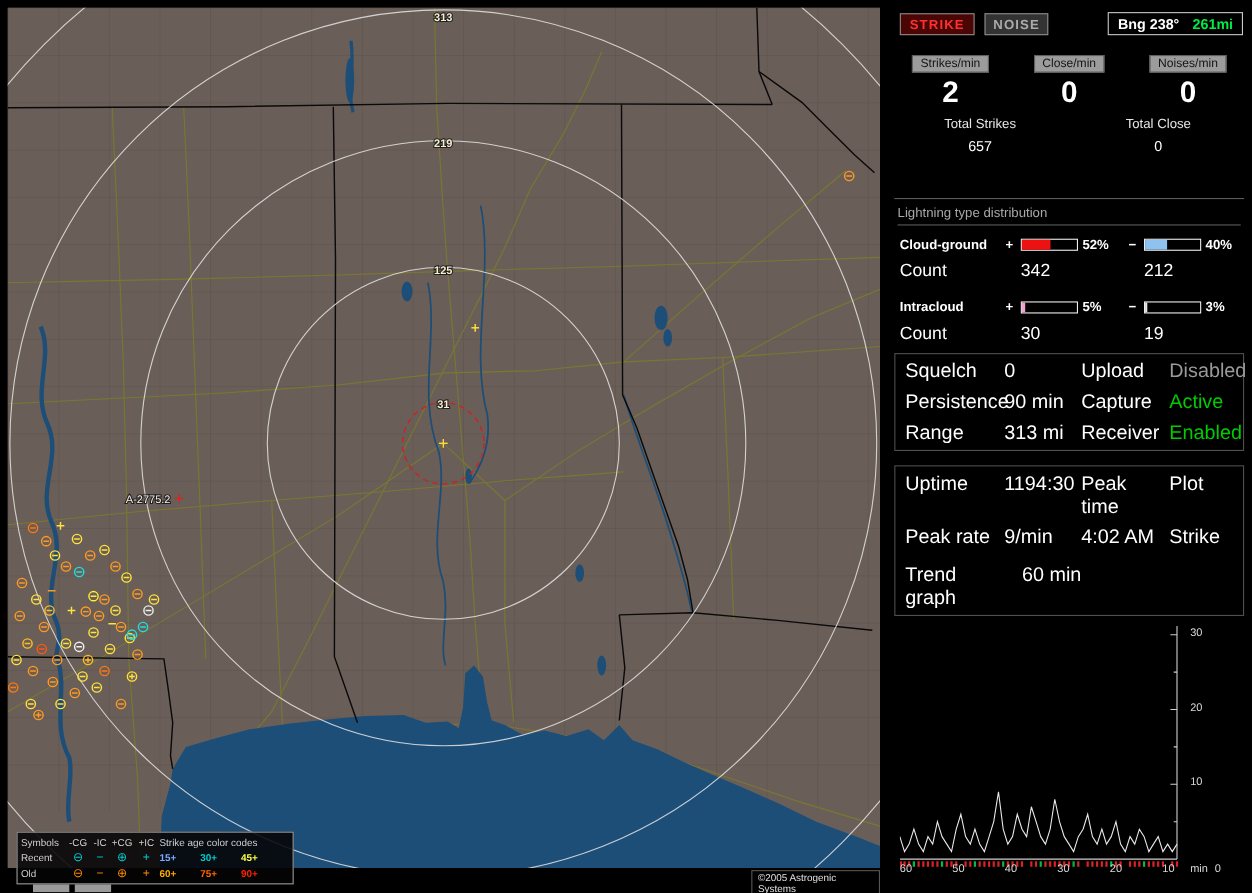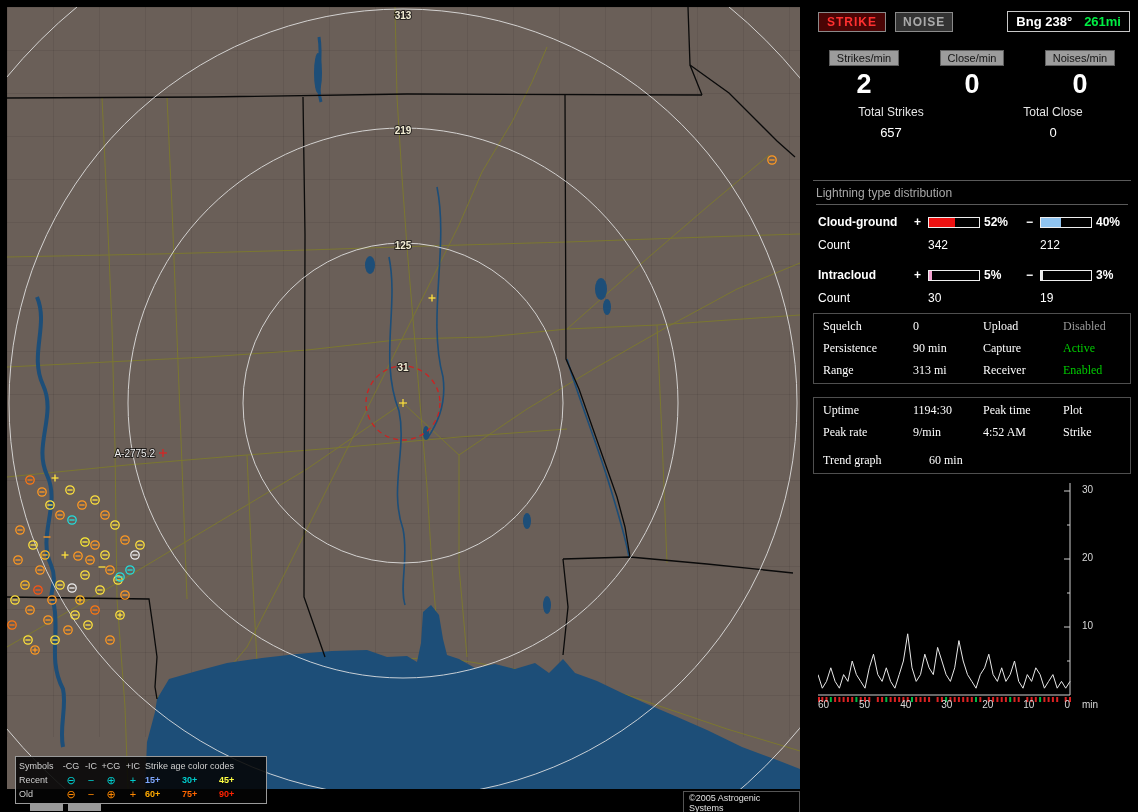--- a/index.html
+++ b/index.html
@@ -50,36 +50,36 @@
   .total-label{font-size:12px;}
   .total-val{font-size:13px;margin-top:6px;}
 
   hr.sep{border:0;border-top:1px solid #5a5a5a;margin:40px 3px 0;}
   .dist-title{color:#a8a8a8;font-size:12px;margin:5px 6px 0;padding-bottom:4px;border-bottom:1px solid #5a5a5a;}
 
   .dist-row{display:grid;grid-template-columns:96px 14px 56px 42px 14px 56px auto;align-items:center;
             margin:10px 0 0 8px;font-weight:bold;font-size:12px;}
   .bar{width:50px;height:9px;border:1px solid #eee;background:#000;position:relative;}
   .bar-fill{position:absolute;left:0;top:0;bottom:0;width:0;}
-  .count-row{display:grid;grid-template-columns:96px 14px 56px 42px 14px 56px auto;margin:9px 0 0 8px;font-size:12px;}
+  .count-row{display:grid;grid-template-columns:96px 14px 56px 42px 14px 56px auto;margin:9px 0 0 8px;font-size:16px;}
   .count-row .v1{grid-column:3;} .count-row .v2{grid-column:6;}
 
   .box{border:1px solid #4f4f4f;margin:0 3px;background:#000;padding:5px 9px;}
   .dtbox{margin-top:18px;}
   .dt{font-size:14px;font-weight:bold;letter-spacing:0.5px;}
-  .grid4{display:grid;grid-template-columns:90px 70px 80px auto;row-gap:7px;font-size:12px;font-family:Liberation Serif, serif;}
+  .grid4{display:grid;grid-template-columns:90px 70px 80px auto;row-gap:7px;font-size:18px;}
   .statusbox{margin-top:8px;}
   .infobox{margin-top:13px;}
   .trendrow{margin-top:13px;gap:16px;}
 
   
   .trend-wrap{position:relative;margin-top:3px;height:250px;}
   svg.trend{position:absolute;left:8px;top:0;}
   .ylab{position:absolute;left:272px;font-size:10px;color:#d8d8d8;}
-  .xrow{position:absolute;left:8px;top:222px;width:252px;display:flex;justify-content:space-between;
+  .xrow{position:absolute;left:8px;top:222px;width:292px;display:flex;justify-content:space-between;
         font-size:10px;color:#d8d8d8;}
   .minlab{position:absolute;left:272px;top:222px;font-size:10px;color:#d8d8d8;}
 </style>
 </head>
 <body>
 
 <div class="map-area">
   <svg class="map" width="793" height="782" viewBox="0 0 793 782">
     <defs>
       <pattern id="county" width="46" height="43" patternUnits="userSpaceOnUse">
@@ -520,21 +520,21 @@
   </div>
 
   <div class="box infobox">
     <div class="grid4">
       <span>Uptime</span>
       <span>1194:30</span>
       <span>Peak time</span>
       <span>Plot</span>
       <span>Peak rate</span>
       <span>9/min</span>
-      <span>4:52 AM</span>
+      <span>4:02 AM</span>
       <span>Strike</span>
     </div>
     <div class="grid4 trendrow">
       <span>Trend graph</span>
       <span>60 min</span>
       <span></span>
         <span></span>
     </div>
   </div>
 

